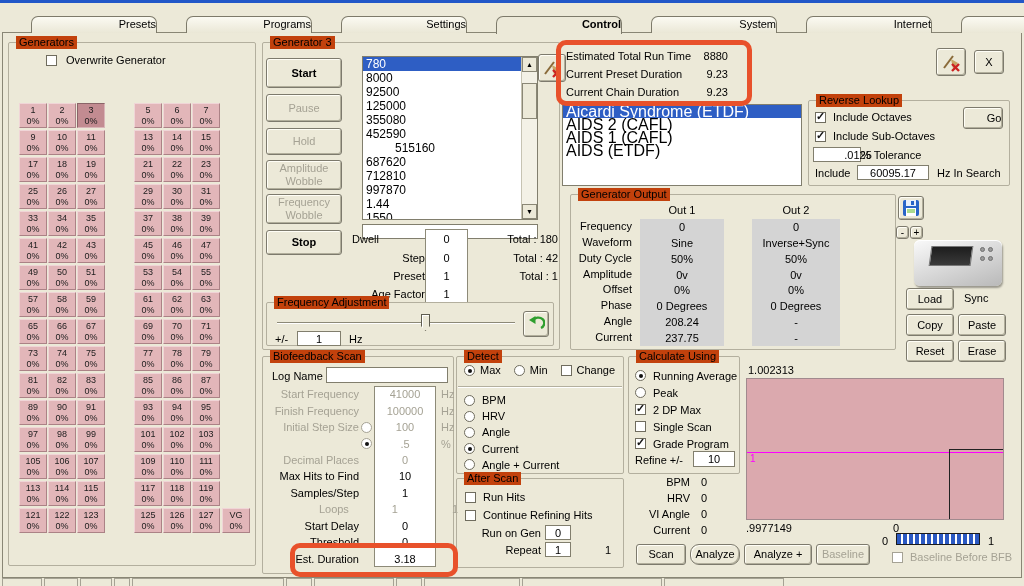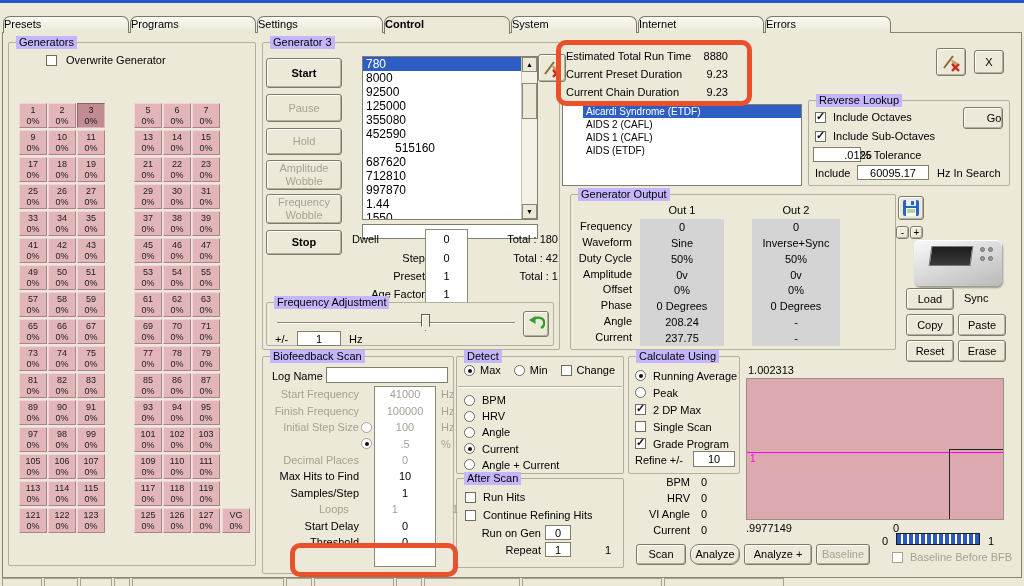--- a/index.html
+++ b/index.html
@@ -7,25 +7,25 @@
   #win {
     position:relative; width:1024px; height:586px; background:#ece9d8;
     font-family:"Liberation Sans", sans-serif; font-size:11px; color:#000; overflow:hidden;
   }
   .abs { position:absolute; }
   .topline { position:absolute; left:0; top:0; width:100%; height:3px; background:#2257c8; }
   .menubar { position:absolute; left:0; top:3px; width:100%; height:14px; display:flex; gap:18px; padding-left:13px; align-items:center; }
   .menu-item { font-size:11px; }
   .tabs { position:absolute; left:3px; top:16px; height:17px; display:flex; z-index:5; }
   .tab { width:126px; margin-right:1px; border:1px solid #7d7a6a; border-bottom:none; border-radius:7px 7px 0 0;
-         background:linear-gradient(#fbfaf2,#eae7d6); text-align:left; line-height:15px; }
+         background:linear-gradient(#fbfaf2,#eae7d6); text-align:right; line-height:15px;margin-left:28px; }
   .tab.active { font-weight:bold; background:#ece9d8; height:18px; margin-bottom:-2px; }
   .pane { position:absolute; left:2px; top:32px; width:1020px; height:546px; border:1px solid #898675; background:#ece9d8; }
   .group { position:absolute; border:1px solid #b3af9e; border-radius:2px; }
-  .legend { position:absolute; top:-7px; left:7px; background:#c4b5fd; padding:0 3px; line-height:13px; white-space:nowrap; }
+  .legend { position:absolute; top:-7px; left:7px; background:#c2410c; padding:0 3px; line-height:13px; white-space:nowrap; }
   .btn { position:absolute; display:flex; align-items:center; justify-content:center; text-align:center;
          background:#ece9d8; border:1px solid #7d7a6d; border-radius:3px; line-height:1.15;
          box-shadow: inset 1px 1px 0 #fffef6, inset -1px -1px 0 #b2af9c; cursor:default; }
   .btn.bold { font-weight:bold; }
   .btn.disabled { color:#a5a294; }
   .tin { position:absolute; background:#fff; border:1px solid #817e6d; display:flex; align-items:center; padding:0 2px; }
   .tin.center { justify-content:center; }
   .cb { width:11px; height:11px; background:#fff; border:1px solid #6f6c5e; display:inline-block; position:relative; flex:none; }
   .cb.checked::after { content:"✓"; position:absolute; left:0; top:-3px; font-size:11px; font-weight:bold; color:#161616; }
   .radio { width:11px; height:11px; background:#fff; border:1px solid #6f6c5e; border-radius:50%; display:inline-block; position:relative; flex:none; }
@@ -578,21 +578,21 @@
       </div>
       <div class="ri-row">
         <span class="ri-lab">Current Preset Duration</span>
         <span>9.23</span>
       </div>
       <div class="ri-row">
         <span class="ri-lab">Current Chain Duration</span>
         <span>9.23</span>
       </div>
     </div>
-  <div class="listbox" id="program-list" style="left:562px; top:104px; width:240px; height:82px; font-size:10px;padding-left:20px;">
+  <div class="listbox" id="program-list" style="left:562px; top:104px; width:240px; height:82px; font-size:16px;">
       <div class="litem sel" style="height: 13px; line-height: 13px;">Aicardi Syndrome (ETDF)</div>
       <div class="litem" style="height: 13px; line-height: 13px;">AIDS 2 (CAFL)</div>
       <div class="litem" style="height: 13px; line-height: 13px;">AIDS 1 (CAFL)</div>
       <div class="litem" style="height: 13px; line-height: 13px;">AIDS (ETDF)</div>
     </div>
 
   <div class="btn" style="left:936px; top:48px; width:30px; height:28px;">
     <svg width="22" height="22" viewBox="0 0 22 22">
       <path d="M4 17 L13 5" stroke="#8a6b3a" stroke-width="2"></path>
       <path d="M11 8 L18 12 L13 18 Z" fill="#c7a565"></path>
@@ -760,20 +760,26 @@
         <span class="bf-radio"></span>
         <span class="bf-val">0</span>
         <span class="bf-unit"></span>
       </div>
       <div class="bf-row">
         <span class="bf-lab">Threshold</span>
         <span class="bf-radio"></span>
         <span class="bf-val">0</span>
         <span class="bf-unit"></span>
       </div>
+      <div class="bf-row">
+        <span class="bf-lab">Est. Duration</span>
+        <span class="bf-radio"></span>
+        <span class="bf-val">3.18</span>
+        <span class="bf-unit"></span>
+      </div>
     </div>
 
   <div class="group" style="left:456px; top:356px; width:168px; height:118px;">
     <span class="legend">Detect</span>
   </div>
   <div class="abs" id="detect-modes" style="left:464px; top:364px; display:flex; gap:13px; align-items:center;">
       <span style="display: flex; gap: 5px; align-items: center;">
         <span class="radio checked"></span>
         <span class="lab">Max</span>
       </span>

